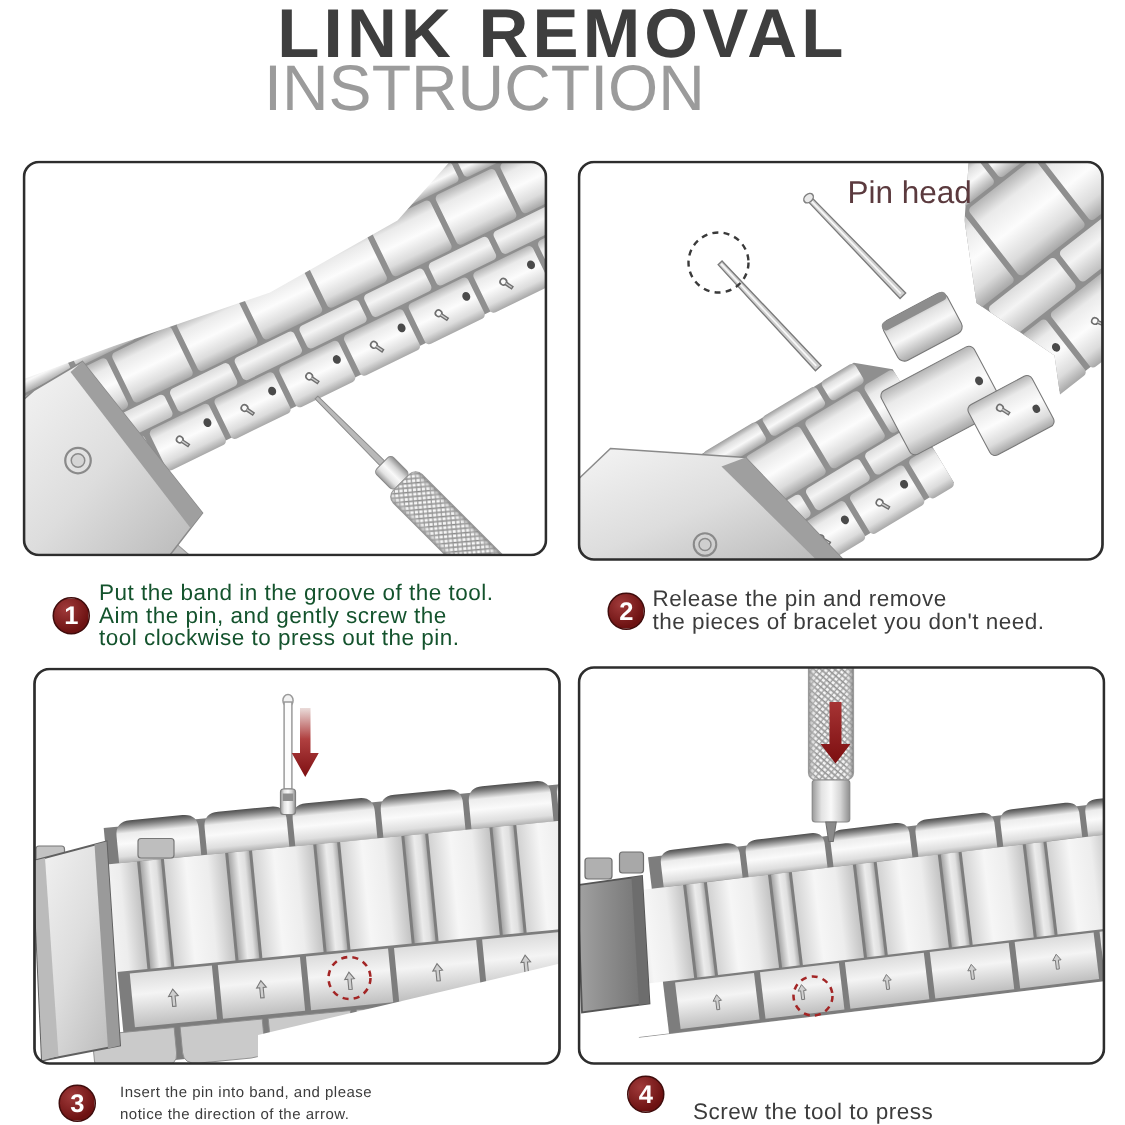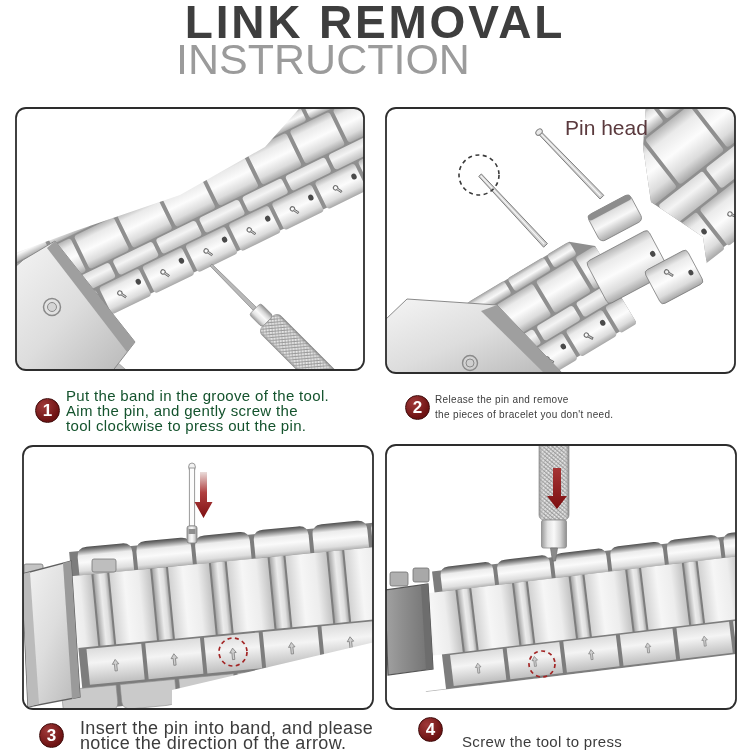--- a/index.html
+++ b/index.html
@@ -730,16 +730,16 @@
         <path d="M-4.0,0 L4.0,0 L4.0,28 L10.0,28 L0,41 L-10.0,28 L-4.0,28 Z" fill="url(#redS)"></path>
       </g>
       <polygon points="40,248 352,210 352,265 40,265" fill="#ffffff"></polygon>
       <ellipse cx="157" cy="220" rx="13" ry="13" fill="none" stroke="#a32525" stroke-width="1.7" stroke-dasharray="4 3.5"></ellipse>
     </g>
     <rect x="1" y="1" width="350" height="264" rx="10" fill="none" stroke="#2d2d2d" stroke-width="1.8"></rect>
   </svg>
 <div style="position:absolute;left:35px;top:398px;width:23px;height:23px;border-radius:50%;background:radial-gradient(circle at 35% 30%,#a03a3a,#6d1212 70%);border:1px solid #3f0c0c;color:#fff;font-weight:bold;font-size:17px;line-height:23px;text-align:center">1</div>
 <div style="position:absolute;left:66px;top:388px;font-size:15px;line-height:15.1px;color:#14532d;letter-spacing:0.33px">Put the band in the groove of the tool.<br>Aim the pin, and gently screw the<br>tool clockwise to press out the pin.</div>
 <div style="position:absolute;left:405px;top:395px;width:23px;height:23px;border-radius:50%;background:radial-gradient(circle at 35% 30%,#a03a3a,#6d1212 70%);border:1px solid #3f0c0c;color:#fff;font-weight:bold;font-size:17px;line-height:23px;text-align:center">2</div>
-<div style="position:absolute;left:435px;top:392px;font-size:10px;line-height:15.1px;color:#3c3c3c;letter-spacing:0.33px">Release the pin and remove<br>the pieces of bracelet you don't need.</div>
+<div style="position:absolute;left:435px;top:392px;font-size:15px;line-height:15.1px;color:#3c3c3c;letter-spacing:0.33px">Release the pin and remove<br>the pieces of bracelet you don't need.</div>
 <div style="position:absolute;left:39px;top:723px;width:23px;height:23px;border-radius:50%;background:radial-gradient(circle at 35% 30%,#a03a3a,#6d1212 70%);border:1px solid #3f0c0c;color:#fff;font-weight:bold;font-size:17px;line-height:23px;text-align:center">3</div>
-<div style="position:absolute;left:80px;top:721px;font-size:18px;line-height:15.1px;color:#3c3c3c;letter-spacing:0.33px">Insert the pin into band, and please<br>notice the direction of the arrow.</div>
+<div style="position:absolute;left:80px;top:721px;font-size:10px;line-height:15.1px;color:#3c3c3c;letter-spacing:0.33px">Insert the pin into band, and please<br>notice the direction of the arrow.</div>
 <div style="position:absolute;left:418px;top:717px;width:23px;height:23px;border-radius:50%;background:radial-gradient(circle at 35% 30%,#a03a3a,#6d1212 70%);border:1px solid #3f0c0c;color:#fff;font-weight:bold;font-size:17px;line-height:23px;text-align:center">4</div>
 <div style="position:absolute;left:462px;top:734px;font-size:15px;line-height:15.1px;color:#3c3c3c;letter-spacing:0.33px">Screw the tool to press<br>the pin into the band.</div>
 </body></html>

